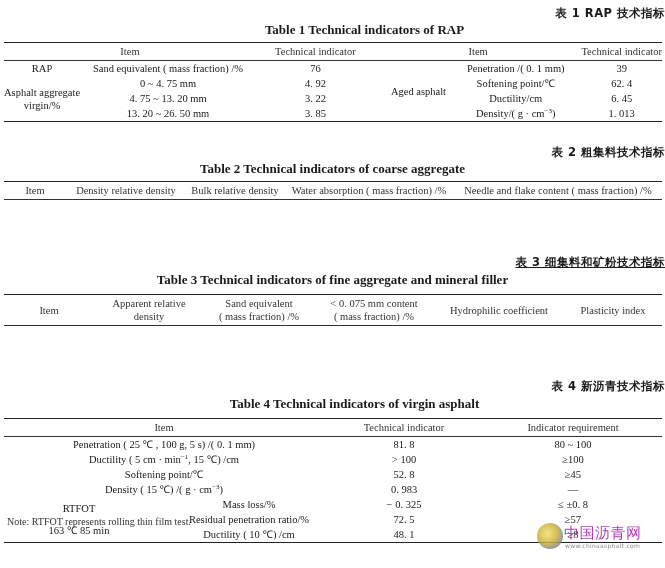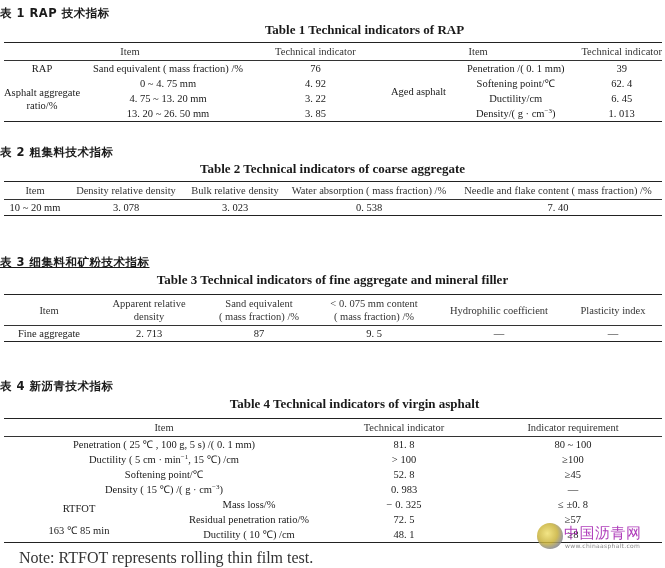--- a/index.html
+++ b/index.html
@@ -2,42 +2,42 @@
 <html><head>
 <meta charset="utf-8">
 <style>
   html, body { margin: 0; padding: 0; background: #ffffff; }
   body {
     width: 665px; height: 568px; overflow: hidden; position: relative;
     font-family: "Liberation Serif", "DejaVu Serif", serif;
     color: #1a1a1a;
   }
   .cap-cn {
-    position: absolute; left: 0; width: 665px; text-align: left;
+    position: absolute; left: 0; width: 665px; text-align: right;
     font-family: "DejaVu Sans", sans-serif; font-weight: bold; font-size: 11.5px;
     letter-spacing: 0.5px;
   }
   .cap-en {
     position: absolute; left: 0; width: 665px; text-align: center;
     font-family: "Liberation Serif", serif; font-weight: bold; font-size: 13px;
   }
   table {
     position: absolute; border-collapse: collapse;
     font-size: 10.5px; font-family: "Liberation Serif", serif;
   }
   table td, table th {
     font-weight: normal; text-align: center; padding: 0; line-height: 15px;
     white-space: nowrap;
   }
   .tbl-top { border-top: 1.6px solid #222; }
   .tbl-bot { border-bottom: 1.6px solid #222; }
   .head-row th { border-bottom: 1px solid #333; }
   .head-row th { height: 17px; color: #333; }
   .note {
-    position: absolute; left: 7px; top: 549px; font-size: 16px; color: #333; margin-left: 12px;
+    position: absolute; left: 7px; top: 516px; font-size: 10px; color: #333;
   }
   .watermark {
     position: absolute; left: 537px; top: 523px; width: 128px; height: 30px;
   }
   .wm-logo {
     position: absolute; left: 0; top: 0; width: 26px; height: 26px; border-radius: 50%;
     background: radial-gradient(circle at 40% 40%, #f0e070 0%, #c9b23a 45%, #8a8a8a 70%, #6d6d6d 100%);
     opacity: 0.85;
   }
   .wm-text {
@@ -76,21 +76,21 @@
     <td>RAP</td>
     <td>Sand equivalent ( mass fraction) /%</td>
     <td>76</td>
     <td rowspan="4" colspan="1" style="padding-left:12px;">Aged asphalt</td>
     <td>Penetration /( 0. 1 mm)</td>
     <td>39</td>
   </tr>
   <tr>
     <td rowspan="3" style="line-height:13px;">
       <span>Asphalt aggregate</span><br>
-      <span>ratio/%</span>
+      <span>virgin/%</span>
     </td>
     <td>0 ~ 4. 75 mm</td>
     <td>4. 92</td>
     <td>Softening point/℃</td>
     <td>62. 4</td>
   </tr>
   <tr>
     <td>4. 75 ~ 13. 20 mm</td>
     <td>3. 22</td>
     <td>Ductility/cm</td>
@@ -116,27 +116,20 @@
       <col style="width:170px">
       <col style="width:208px">
   </colgroup>
   <tbody>
       <tr class="head-row">
     <th>Item</th>
     <th>Density relative density</th>
     <th>Bulk relative density</th>
     <th>Water absorption ( mass fraction) /%</th>
     <th>Needle and flake content ( mass fraction) /%</th>
-  </tr>
-  <tr>
-    <td>10 ~ 20 mm</td>
-    <td>3. 078</td>
-    <td>3. 023</td>
-    <td>0. 538</td>
-    <td>7. 40</td>
   </tr>
 </tbody>
   </table>
 
 <div class="cap-cn" style="top:255px;text-decoration:underline;">表 3   细集料和矿粉技术指标</div>
 <div class="cap-en" style="top:272px;">Table 3    Technical indicators of fine aggregate and mineral filler</div>
 
 <table class="tbl-top tbl-bot" style="left:4px; top:294px; width:658px;">
   <colgroup>
     <col style="width:90px">
@@ -148,28 +141,20 @@
   </colgroup>
   <tbody>
       <tr class="head-row" style="line-height:13px;">
     <th style="height:30px; line-height:13px;"><span>Item</span></th>
     <th style="line-height:13px;"><span>Apparent relative</span><br><span>density</span></th>
     <th style="line-height:13px;text-align:center;"><span>Sand equivalent</span><br><span>( mass fraction) /%</span></th>
     <th style="line-height:13px;"><span>&lt; 0. 075 mm content</span><br><span>( mass fraction) /%</span></th>
     <th style="line-height:13px;"><span>Hydrophilic coefficient</span></th>
     <th style="line-height:13px;"><span>Plasticity index</span></th>
   </tr>
-  <tr>
-    <td>Fine aggregate</td>
-    <td>2. 713</td>
-    <td>87</td>
-    <td>9. 5</td>
-    <td>—</td>
-    <td>—</td>
-  </tr>
 </tbody>
   </table>
 
 <div class="cap-cn" style="top:379px;">表 4   新沥青技术指标</div>
 <div class="cap-en" style="top:396px;margin-left:22px;">Table 4    Technical indicators of virgin asphalt</div>
 
 <table class="tbl-top tbl-bot" style="left:4px; top:418px; width:658px;">
   <colgroup>
     <col style="width:110px">
       <col style="width:210px">

